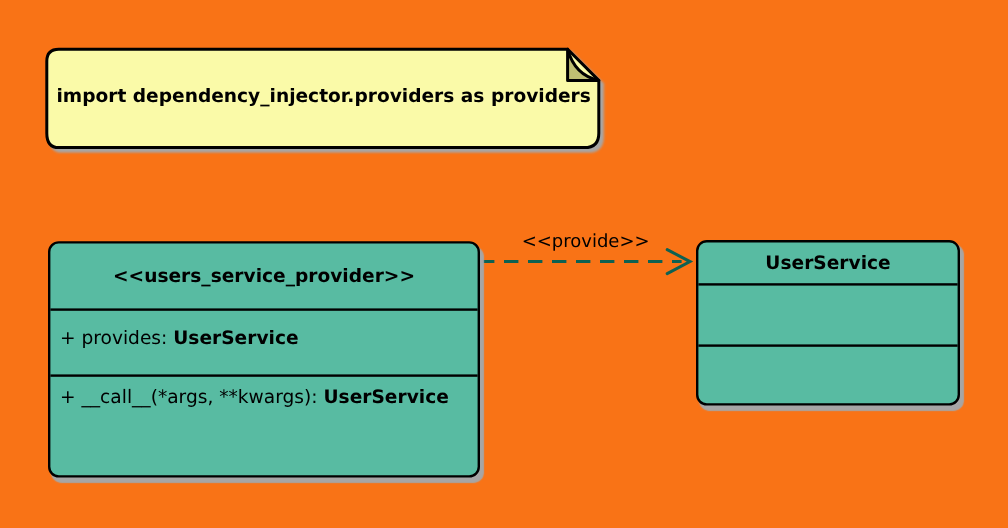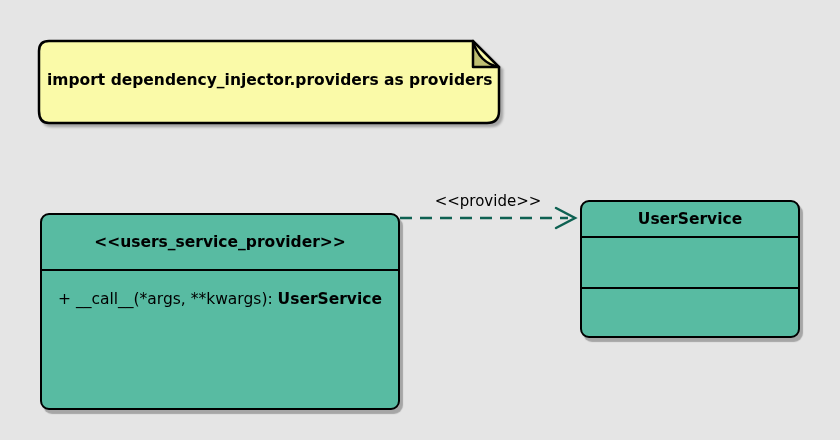--- a/index.html
+++ b/index.html
@@ -5,48 +5,48 @@
   :root{
     --class-fill:#58BBA2;
     --note-fill:#FAFAA8;
     --note-fold:#BFBF72;
     --border:#000000;
     --arrow:#0E6152;
     --shadow:#A6A6A6;
   }
   html,body{margin:0;padding:0;background:#ffffff;}
   #canvas{
-    position:relative;width:840px;height:440px;background:#e5e5e5;overflow:hidden;
+    position:relative;width:840px;height:440px;background:#f97316;overflow:hidden;
     font-family:"DejaVu Sans","Liberation Sans",sans-serif;color:#000;
   }
   
   .note-svg{position:absolute;left:37px;top:39px;filter:drop-shadow(3px 3px 1px var(--shadow));}
   .note-body{fill:var(--note-fill);stroke:var(--border);stroke-width:2.5;}
   .note-fold{fill:var(--note-fold);stroke:var(--border);stroke-width:2.5;stroke-linejoin:round;}
   .note-text{
     position:absolute;left:47px;top:39px;width:440px;height:82px;
     display:flex;align-items:center;font-weight:700;font-size:15.5px;white-space:nowrap;
   }
   
   .uml-class{
     position:absolute;box-sizing:border-box;background:var(--class-fill);
     border:2.5px solid var(--border);border-radius:9px;
     box-shadow:3px 4px 1px var(--shadow);display:flex;flex-direction:column;
   }
-  .class-singleton{left:40px;top:201px;width:360px;height:197px;margin-top:12px;}
+  .class-singleton{left:40px;top:201px;width:360px;height:197px;}
   .class-userservice{left:580px;top:200px;width:220px;height:138px;}
   .class-header{
     display:flex;flex-direction:column;justify-content:center;align-items:center;
     font-weight:700;font-size:15.5px;line-height:22px;text-align:center;
   }
   .class-singleton .class-header{height:54px;}
   .class-userservice .class-header{height:34px;}
   .compartment{border-top:2px solid var(--border);box-sizing:border-box;}
   .compartment.attrs{height:55px;padding:12px 8px 0 8px;}
-  .compartment.methods{flex:1;padding:17px 8px 0 8px;text-align:center;}
+  .compartment.methods{flex:1;padding:6px 8px 0 8px;}
   .compartment.empty-a{height:51px;}
   .compartment.empty-b{flex:1;}
   .member-line{font-size:15.5px;line-height:22px;white-space:nowrap;}
   .member-line b{font-weight:700;}
   
   .arrow-svg{position:absolute;left:398px;top:196px;}
   .arrow-shaft{stroke:var(--arrow);stroke-width:2.5;stroke-dasharray:12 8;fill:none;}
   .arrow-head{stroke:var(--arrow);stroke-width:2.5;fill:none;stroke-linecap:round;}
   .arrow-label{
     position:absolute;left:398px;top:192px;width:180px;text-align:center;
@@ -67,20 +67,25 @@
   <div class="arrow-label">&lt;&lt;provide&gt;&gt;</div>
   <svg class="arrow-svg" width="186" height="45" viewBox="0 0 186 45" aria-hidden="true">
     <line class="arrow-shaft" x1="2" y1="22" x2="170" y2="22"></line>
     <polyline class="arrow-head" points="158,12 177,22 158,32"></polyline>
   </svg>
 
   <div class="uml-class class-singleton">
     <div class="class-header">
       <div>&lt;&lt;users_service_provider&gt;&gt;</div>
     </div>
+    <div class="compartment attrs">
+      <div class="member-line">
+        <span>+ provides: </span><b>UserService</b>
+      </div>
+    </div>
     <div class="compartment methods">
       <div class="member-line">
         <span>+ __call__(*args, **kwargs): </span><b>UserService</b>
       </div>
     </div>
   </div>
 
   <div class="uml-class class-userservice">
     <div class="class-header">
       <div>UserService</div>

